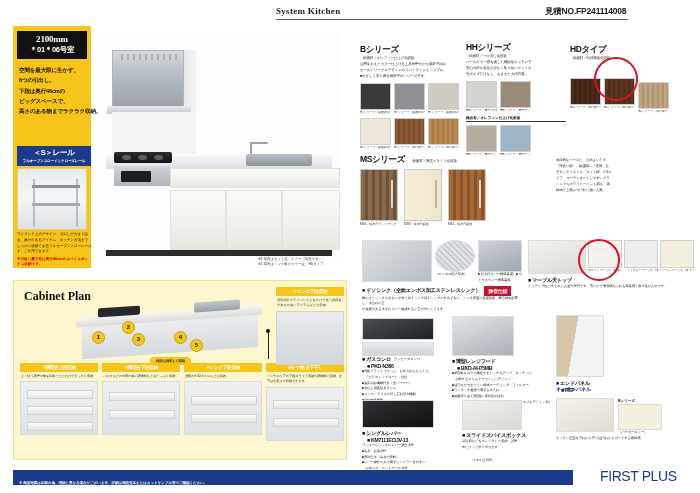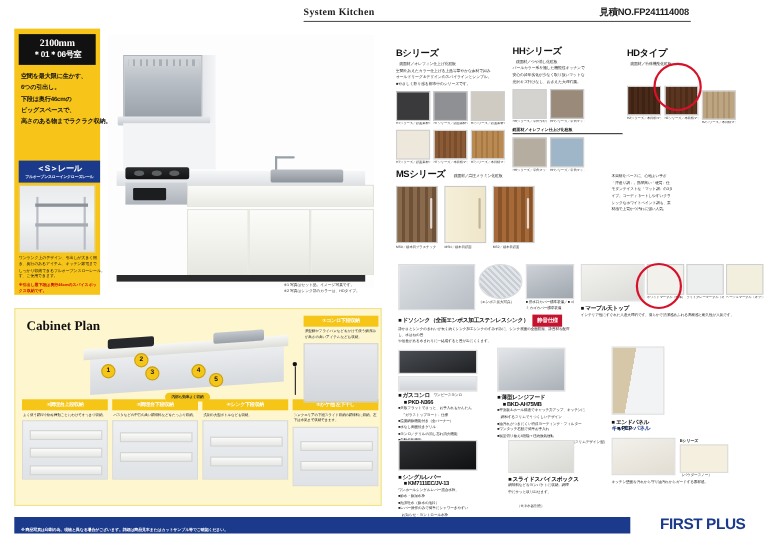--- a/index.html
+++ b/index.html
@@ -113,21 +113,21 @@
   .cabcard .pic .dr{position:absolute;left:6px;width:66px;height:9px;background:linear-gradient(180deg,#fbfbfa,#e6e7e4);border:1px solid #d2d4d0;box-sizing:border-box;}
 
   .cabcardR{position:absolute;left:262px;top:6px;width:68px;}
   .cabcardR .hd{background:#f5c518;color:#fff;font-size:4.6px;font-weight:bold;text-align:center;padding:2px 0;letter-spacing:-.3px;}
   .cabcardR .tx{font-size:3.2px;color:#222;line-height:1.7;margin:2px 1px;}
   .cabcardR .pic{width:68px;height:54px;background:linear-gradient(180deg,#e9ebee,#d3d6da);border:1px solid #cfd2d6;box-sizing:border-box;}
 
   
   .footbar{position:absolute;left:13px;top:470px;width:560px;height:15px;background:#1b3a8c;}
   .footbar span{color:#fff;font-size:3.6px;font-weight:bold;line-height:15px;margin-left:6px;letter-spacing:-.1px;}
-  .brand{position:absolute;left:600px;top:468px;font-family:"Liberation Sans",sans-serif;font-size:14px;font-weight:bold;color:#1b3a8c;letter-spacing:-.4px;}
+  .brand{position:absolute;left:600px;top:468px;font-family:"Liberation Sans",sans-serif;font-size:14px;font-weight:normal;color:#1b3a8c;letter-spacing:-.4px;}
   .footnote{position:absolute;left:470px;top:458px;font-size:3.2px;color:#444;}
 </style>
 </head>
 <body>
 
 <div class="page">
 
   <div class="hdr-title">System Kitchen</div>
   <div class="hdr-rule"></div>
   <div class="quote-no">見積NO.FP241114008</div>

